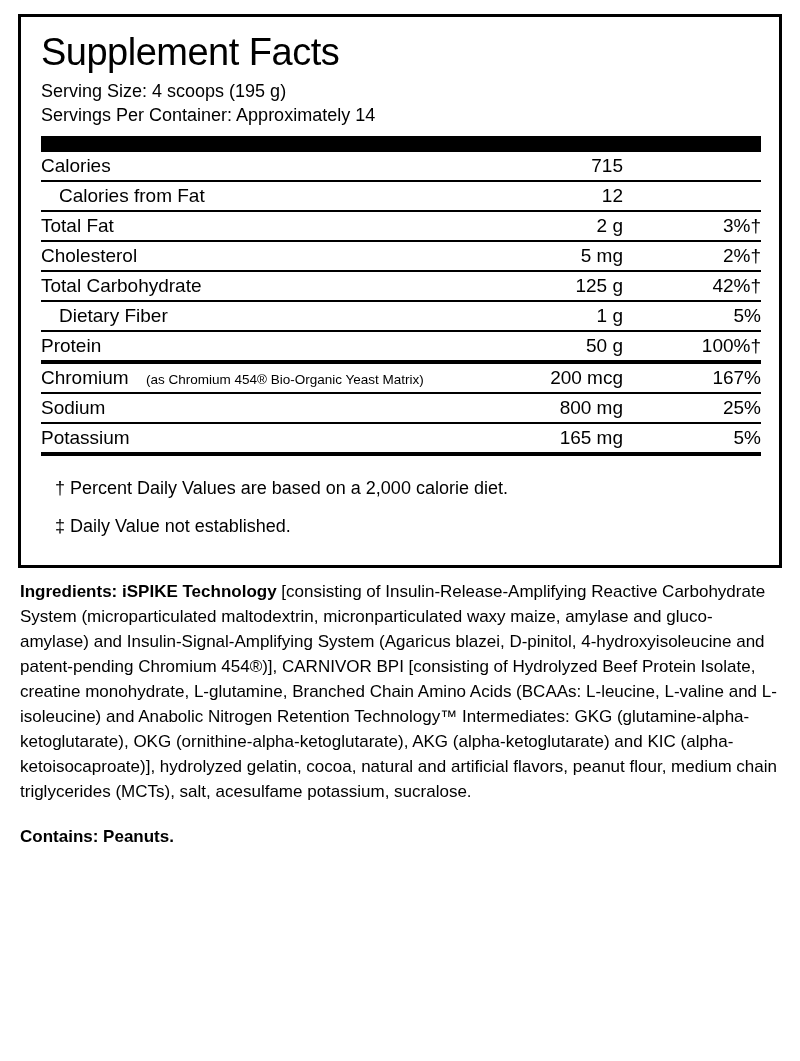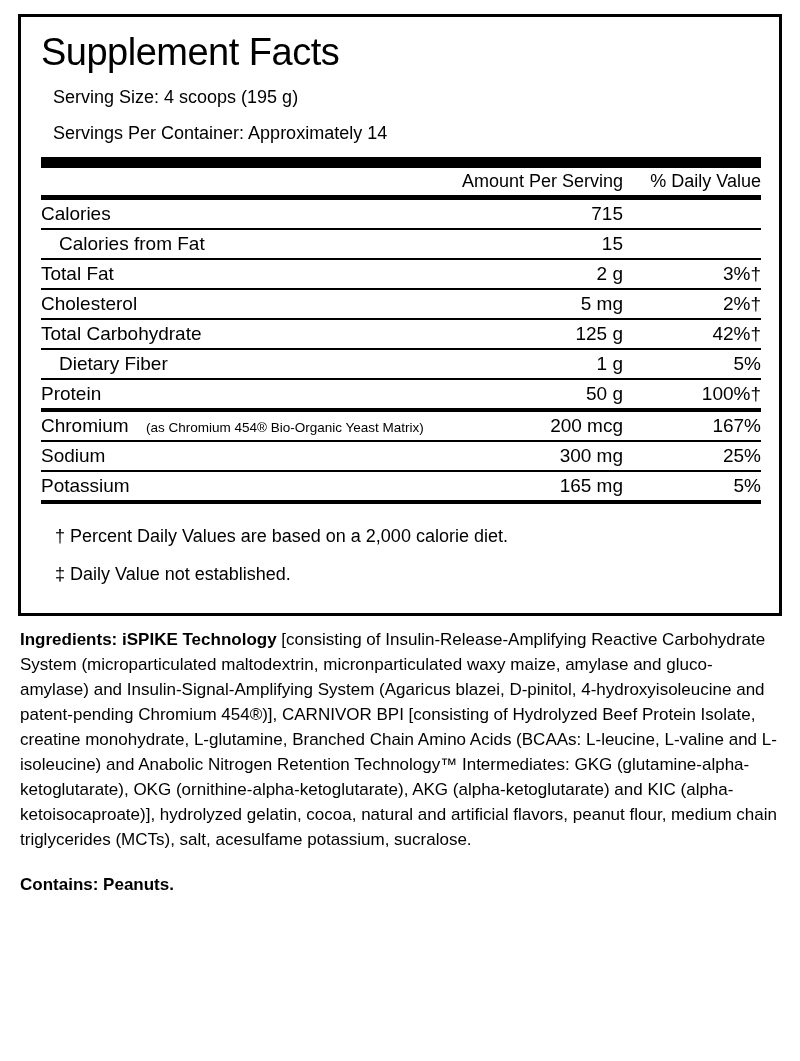--- a/index.html
+++ b/index.html
@@ -29,21 +29,21 @@
   .title {
     font-size: 38px;
     font-weight: 400;
     letter-spacing: -0.5px;
     line-height: 1.05;
     margin: 2px 0 6px 0;
   }
   .serving-line {
     font-size: 18px;
     line-height: 1.35;
-    margin: 12px;
+    margin: 0;
   }
   .rule-thick {
     height: 11px;
     background: #000;
     margin: 9px 0 0 0;
   }
   .rule-med {
     height: 5px;
     background: #000;
     margin: 0;
@@ -101,42 +101,33 @@
 
   <div class="panel">
 
     <div class="title">Supplement Facts</div>
 
     <p class="serving-line">Serving Size: 4 scoops (195 g)</p>
     <p class="serving-line">Servings Per Container: Approximately 14</p>
 
     <div class="rule-thick"></div>
 
-    <table class="nf">
-      <tbody>
-        <tr class="hdr">
-          <td class="col-name"></td>
-          <td class="col-amt">Amount Per Serving</td>
-          <td class="col-dv">% Daily Value</td>
-        </tr>
-      </tbody>
-    </table>
 
     <div class="rule-med"></div>
 
     <table class="nf">
       <tbody>
         <tr class="rowline">
           <td class="col-name bold">Calories</td>
           <td class="col-amt">715</td>
           <td class="col-dv"></td>
         </tr>
         <tr class="rowline">
           <td class="col-name indent">Calories from Fat</td>
-          <td class="col-amt">15</td>
+          <td class="col-amt">12</td>
           <td class="col-dv"></td>
         </tr>
         <tr class="rowline">
           <td class="col-name bold">Total Fat</td>
           <td class="col-amt">2 g</td>
           <td class="col-dv">3%†</td>
         </tr>
         <tr class="rowline">
           <td class="col-name bold">Cholesterol</td>
           <td class="col-amt">5 mg</td>
@@ -161,21 +152,21 @@
         <tr class="rowline">
           <td class="col-name">
             <span>Chromium</span>
             <span class="chrom-sub">(as Chromium 454® Bio-Organic Yeast Matrix)</span>
           </td>
           <td class="col-amt">200 mcg</td>
           <td class="col-dv">167%</td>
         </tr>
         <tr class="rowline">
           <td class="col-name">Sodium</td>
-          <td class="col-amt">300 mg</td>
+          <td class="col-amt">800 mg</td>
           <td class="col-dv">25%</td>
         </tr>
         <tr class="rowline-thick">
           <td class="col-name">Potassium</td>
           <td class="col-amt">165 mg</td>
           <td class="col-dv">5%</td>
         </tr>
       </tbody>
     </table>
 

